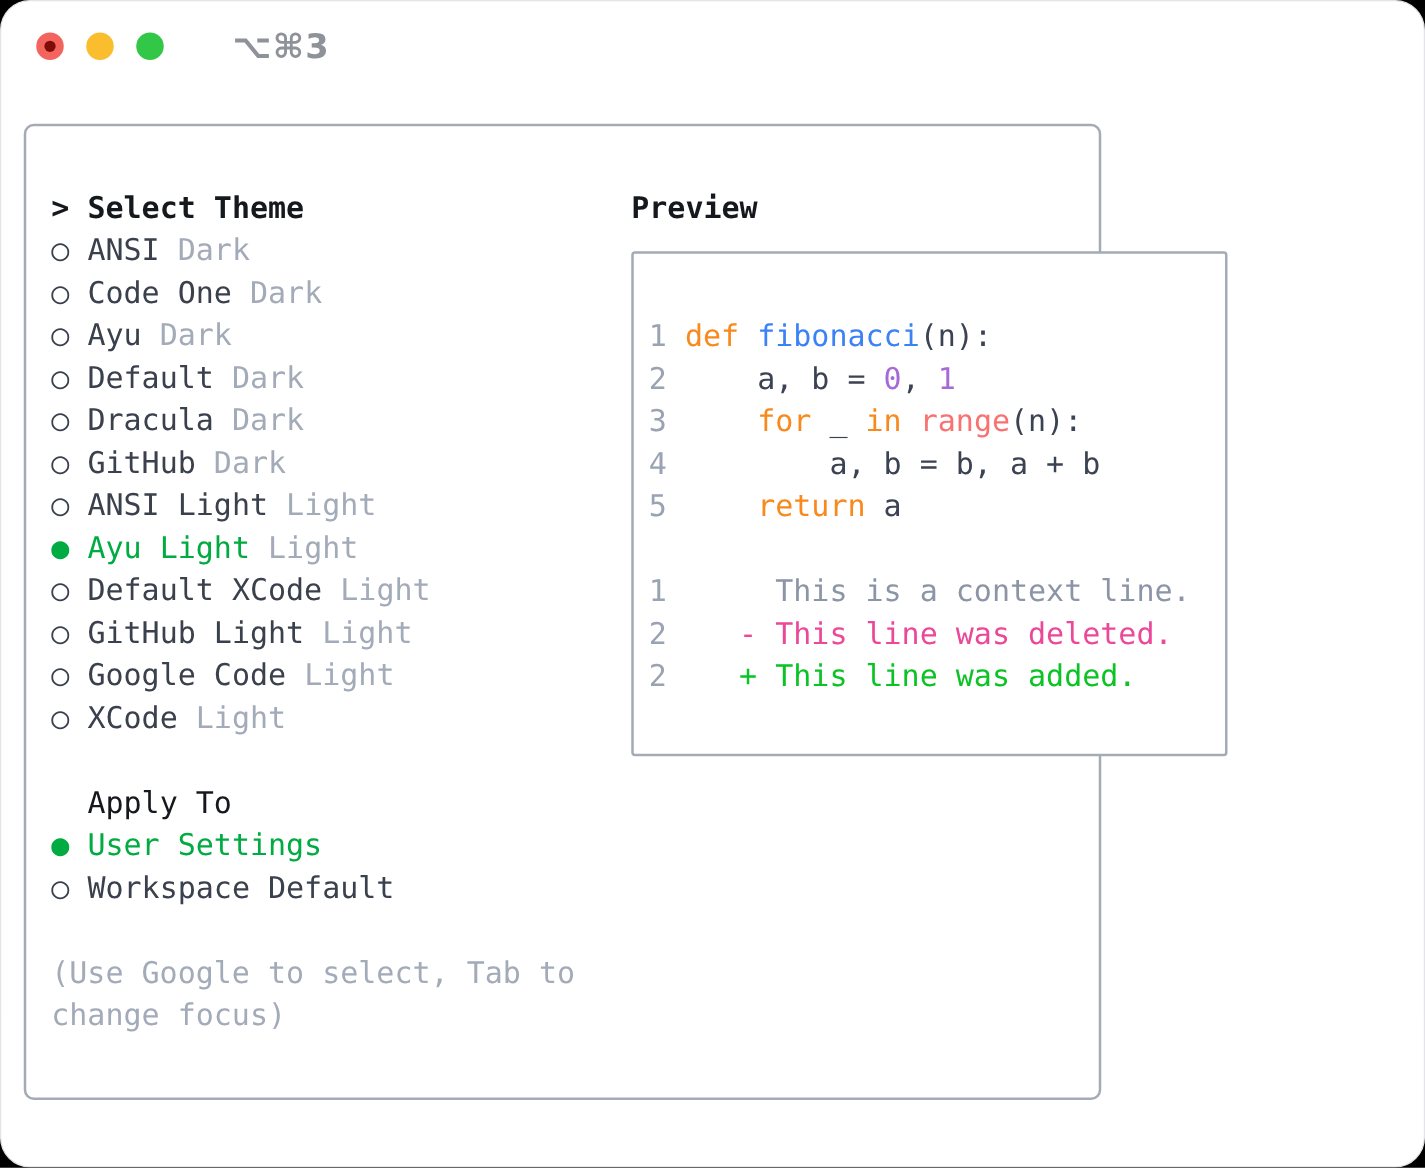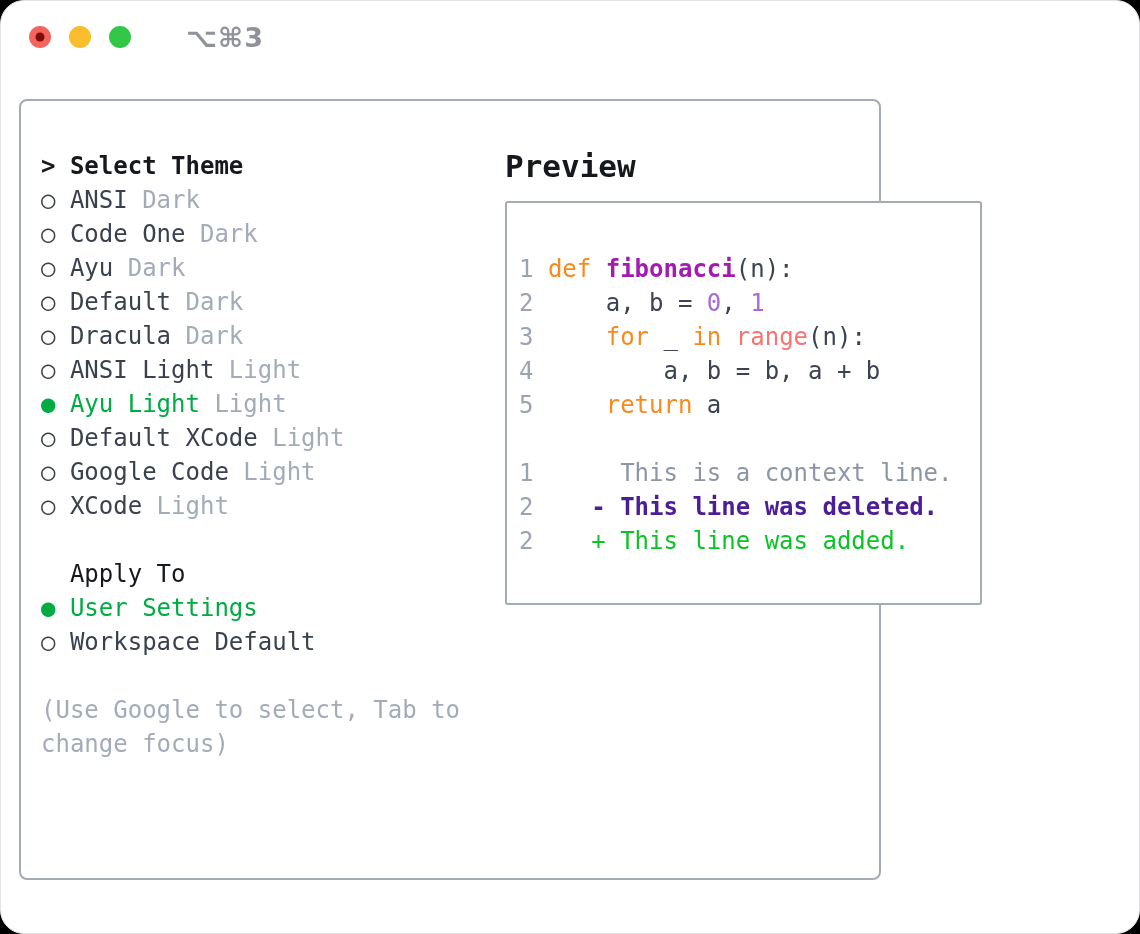--- a/index.html
+++ b/index.html
@@ -63,21 +63,21 @@
   .apply-row.selected .bullet,
   .apply-row.selected .label { color: #00ab42; }
   .hint {
     margin-top: 34px;
     white-space: normal; color: #a3abb9;
     font-size: 24px; line-height: 34px;
   }
 
   .right-col { position: absolute; left: 484px; top: 48px; }
   .preview-title {
-    font-size: 31px; line-height: 34px;
+    font-size: 24px; line-height: 34px;
     font-weight: bold; color: #15181d; white-space: pre;
   }
   .preview-box {
     margin-top: 18px;
     width: 477px; height: 404px;
     border: 2px solid #a4abb5;
     border-radius: 3px;
     padding: 49px 0 0 12px;
     overflow: hidden;
     background: #fff;
@@ -105,48 +105,50 @@
 
     <div class="left-col">
       <div class="row title-row"><span>&gt;</span><span> </span><span>Select Theme</span></div>
 
       <div id="theme-list">
           <div class="row theme-row"><span class="bullet">○</span><span> </span><span class="name">ANSI</span><span> </span><span class="variant">Dark</span></div>
           <div class="row theme-row"><span class="bullet">○</span><span> </span><span class="name">Code One</span><span> </span><span class="variant">Dark</span></div>
           <div class="row theme-row"><span class="bullet">○</span><span> </span><span class="name">Ayu</span><span> </span><span class="variant">Dark</span></div>
           <div class="row theme-row"><span class="bullet">○</span><span> </span><span class="name">Default</span><span> </span><span class="variant">Dark</span></div>
           <div class="row theme-row"><span class="bullet">○</span><span> </span><span class="name">Dracula</span><span> </span><span class="variant">Dark</span></div>
+          <div class="row theme-row"><span class="bullet">○</span><span> </span><span class="name">GitHub</span><span> </span><span class="variant">Dark</span></div>
           <div class="row theme-row"><span class="bullet">○</span><span> </span><span class="name">ANSI Light</span><span> </span><span class="variant">Light</span></div>
           <div class="row theme-row selected"><span class="bullet">●</span><span> </span><span class="name">Ayu Light</span><span> </span><span class="variant">Light</span></div>
           <div class="row theme-row"><span class="bullet">○</span><span> </span><span class="name">Default XCode</span><span> </span><span class="variant">Light</span></div>
+          <div class="row theme-row"><span class="bullet">○</span><span> </span><span class="name">GitHub Light</span><span> </span><span class="variant">Light</span></div>
           <div class="row theme-row"><span class="bullet">○</span><span> </span><span class="name">Google Code</span><span> </span><span class="variant">Light</span></div>
           <div class="row theme-row"><span class="bullet">○</span><span> </span><span class="name">XCode</span><span> </span><span class="variant">Light</span></div>
         </div>
 
       <div class="row spacer"></div>
 
       <div class="row apply-title"><span>  </span><span>Apply To</span></div>
 
       <div id="apply-list">
           <div class="row apply-row selected"><span class="bullet">●</span><span> </span><span class="label">User Settings</span></div>
           <div class="row apply-row"><span class="bullet">○</span><span> </span><span class="label">Workspace Default</span></div>
         </div>
 
       <div class="hint">(Use Google to select, Tab to change focus)</div>
     </div>
 
     <div class="right-col">
       <div class="preview-title">Preview</div>
       <div class="preview-box" id="code-box">
-          <div class="code-line"><span class="gutter" style="color: rgb(154, 163, 178);">1 </span><span class="tok" style="color: rgb(248, 138, 29);">def</span><span class="tok" style="color: rgb(59, 66, 82);"> </span><span class="tok" style="color: #a21caf; font-weight: bold;">fibonacci</span><span class="tok" style="color: rgb(59, 66, 82);">(n):</span></div>
+          <div class="code-line"><span class="gutter" style="color: rgb(154, 163, 178);">1 </span><span class="tok" style="color: rgb(248, 138, 29);">def</span><span class="tok" style="color: rgb(59, 66, 82);"> </span><span class="tok" style="color: #3b82f6;">fibonacci</span><span class="tok" style="color: rgb(59, 66, 82);">(n):</span></div>
           <div class="code-line"><span class="gutter" style="color: rgb(154, 163, 178);">2 </span><span class="tok" style="color: rgb(59, 66, 82);">    a, b = </span><span class="tok" style="color: rgb(166, 105, 217);">0</span><span class="tok" style="color: rgb(59, 66, 82);">, </span><span class="tok" style="color: rgb(166, 105, 217);">1</span></div>
           <div class="code-line"><span class="gutter" style="color: rgb(154, 163, 178);">3 </span><span class="tok" style="color: rgb(59, 66, 82);">    </span><span class="tok" style="color: rgb(248, 138, 29);">for</span><span class="tok" style="color: rgb(59, 66, 82);"> _ </span><span class="tok" style="color: rgb(248, 138, 29);">in</span><span class="tok" style="color: rgb(59, 66, 82);"> </span><span class="tok" style="color: rgb(249, 114, 114);">range</span><span class="tok" style="color: rgb(59, 66, 82);">(n):</span></div>
           <div class="code-line"><span class="gutter" style="color: rgb(154, 163, 178);">4 </span><span class="tok" style="color: rgb(59, 66, 82);">        a, b = b, a + b</span></div>
           <div class="code-line"><span class="gutter" style="color: rgb(154, 163, 178);">5 </span><span class="tok" style="color: rgb(59, 66, 82);">    </span><span class="tok" style="color: rgb(248, 138, 29); margin-top: 24px;">return</span><span class="tok" style="color: rgb(59, 66, 82);"> a</span></div>
           <div class="code-line"><span class="gutter" style="color: rgb(154, 163, 178);">  </span></div>
           <div class="code-line"><span class="gutter" style="color: rgb(154, 163, 178);">1 </span><span class="tok" style="color: rgb(140, 149, 166);">     This is a context line.</span></div>
-          <div class="code-line"><span class="gutter" style="color: rgb(154, 163, 178);">2 </span><span class="tok" style="color: #4c1d95; font-weight: bold;">   - This line was deleted.</span></div>
+          <div class="code-line"><span class="gutter" style="color: rgb(154, 163, 178);">2 </span><span class="tok" style="color: #ec4899;">   - This line was deleted.</span></div>
           <div class="code-line"><span class="gutter" style="color: rgb(154, 163, 178);">2 </span><span class="tok" style="color: rgb(12, 195, 37);">   + This line was added.</span></div>
         </div>
     </div>
 
   </div>
 </div>
 
 </body></html>

